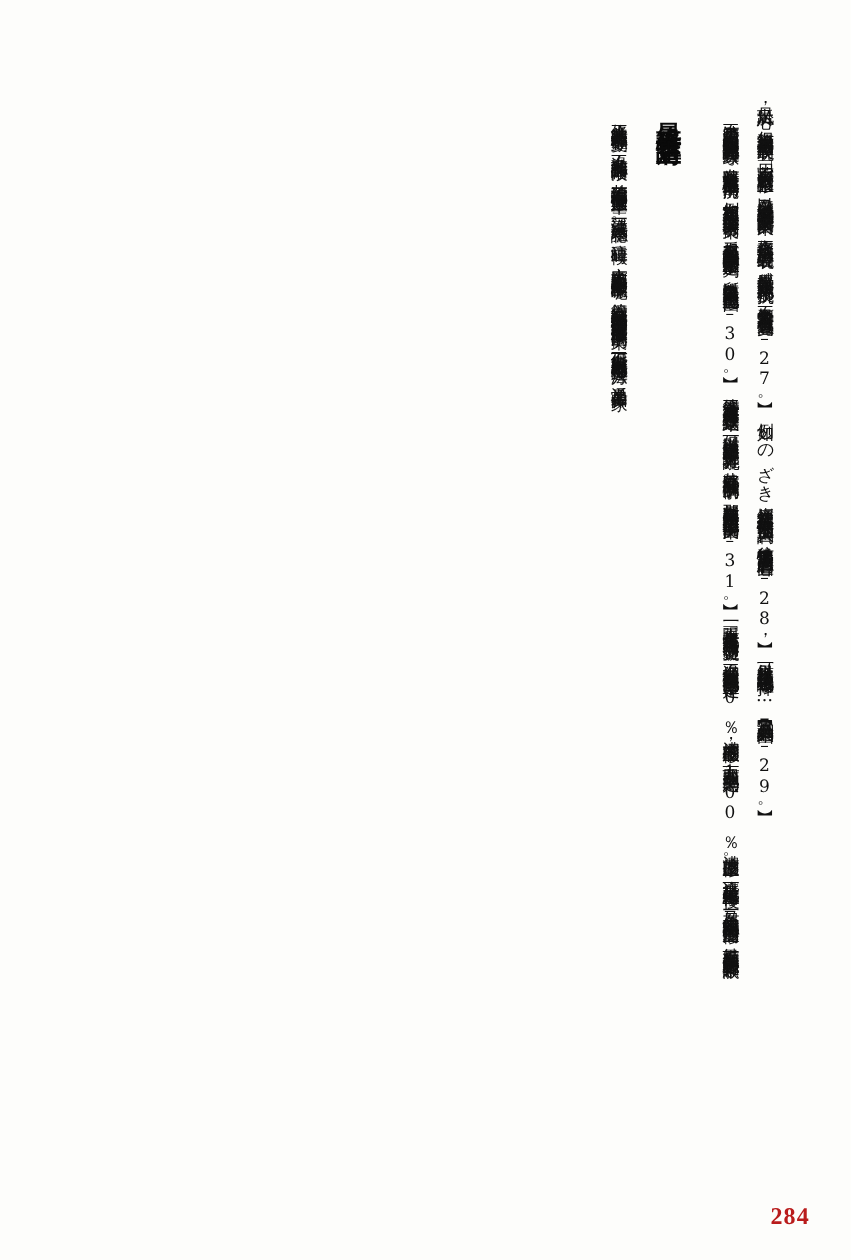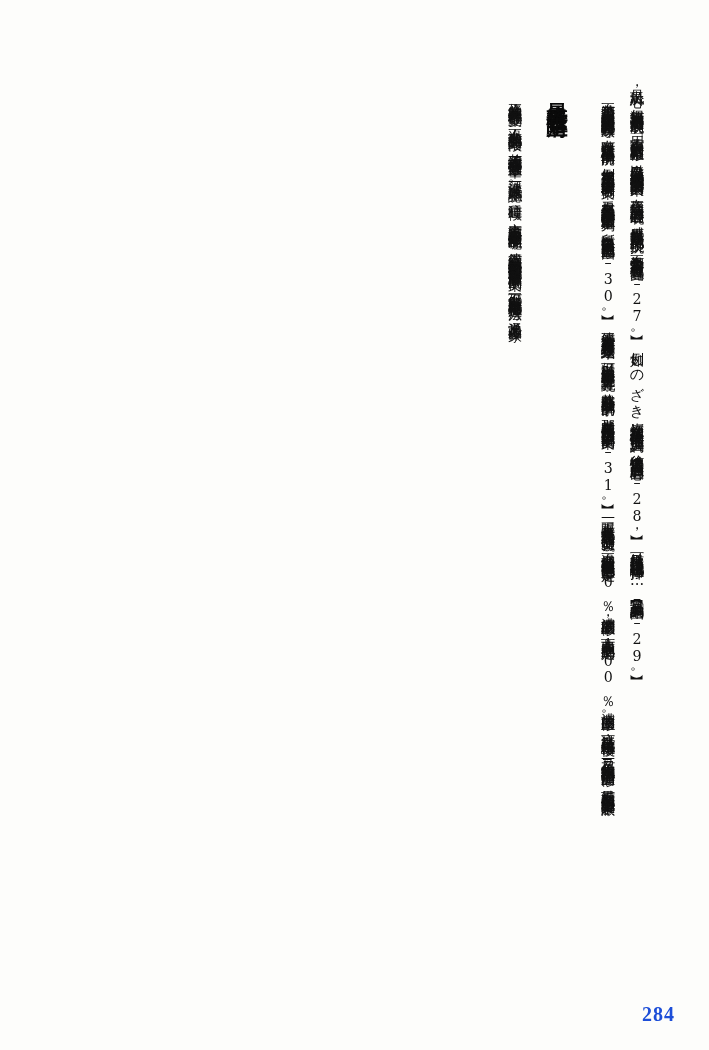--- a/index.html
+++ b/index.html
@@ -57,21 +57,21 @@
     height: 250px;
   }
 
   .page-number {
     position: absolute;
     right: 34px;
     bottom: 24px;
     font-family: "Liberation Serif", serif;
     font-size: 20px;
     font-weight: bold;
-    color: #1d4ed8;
+    color: #b91c1c;
     letter-spacing: 1px;
   }
 </style>
 </head>
 <body>
 
 <div class="page">
 
   <div class="text-body">
     <p class="noindent">是出於玩心，但無論何者都是利用修正的表現。用寫著「有害」的對話框來修正，以自虐又戲謔的方式表現那些不允許畫出來的東西，在修正部位傾訴自己心聲的表現，感覺就像是對修正文化的小小反抗。不知是否只有筆者有這種感覺【圖7–27】。例如しのざき嶺便經常在被修正掉的男性性器上加入台詞，彷彿透過性器表達自己的心聲【圖7–28】，可結果往往連那段訊息也被編輯修掉……真是諷刺的結果【圖7–29】。</p>

